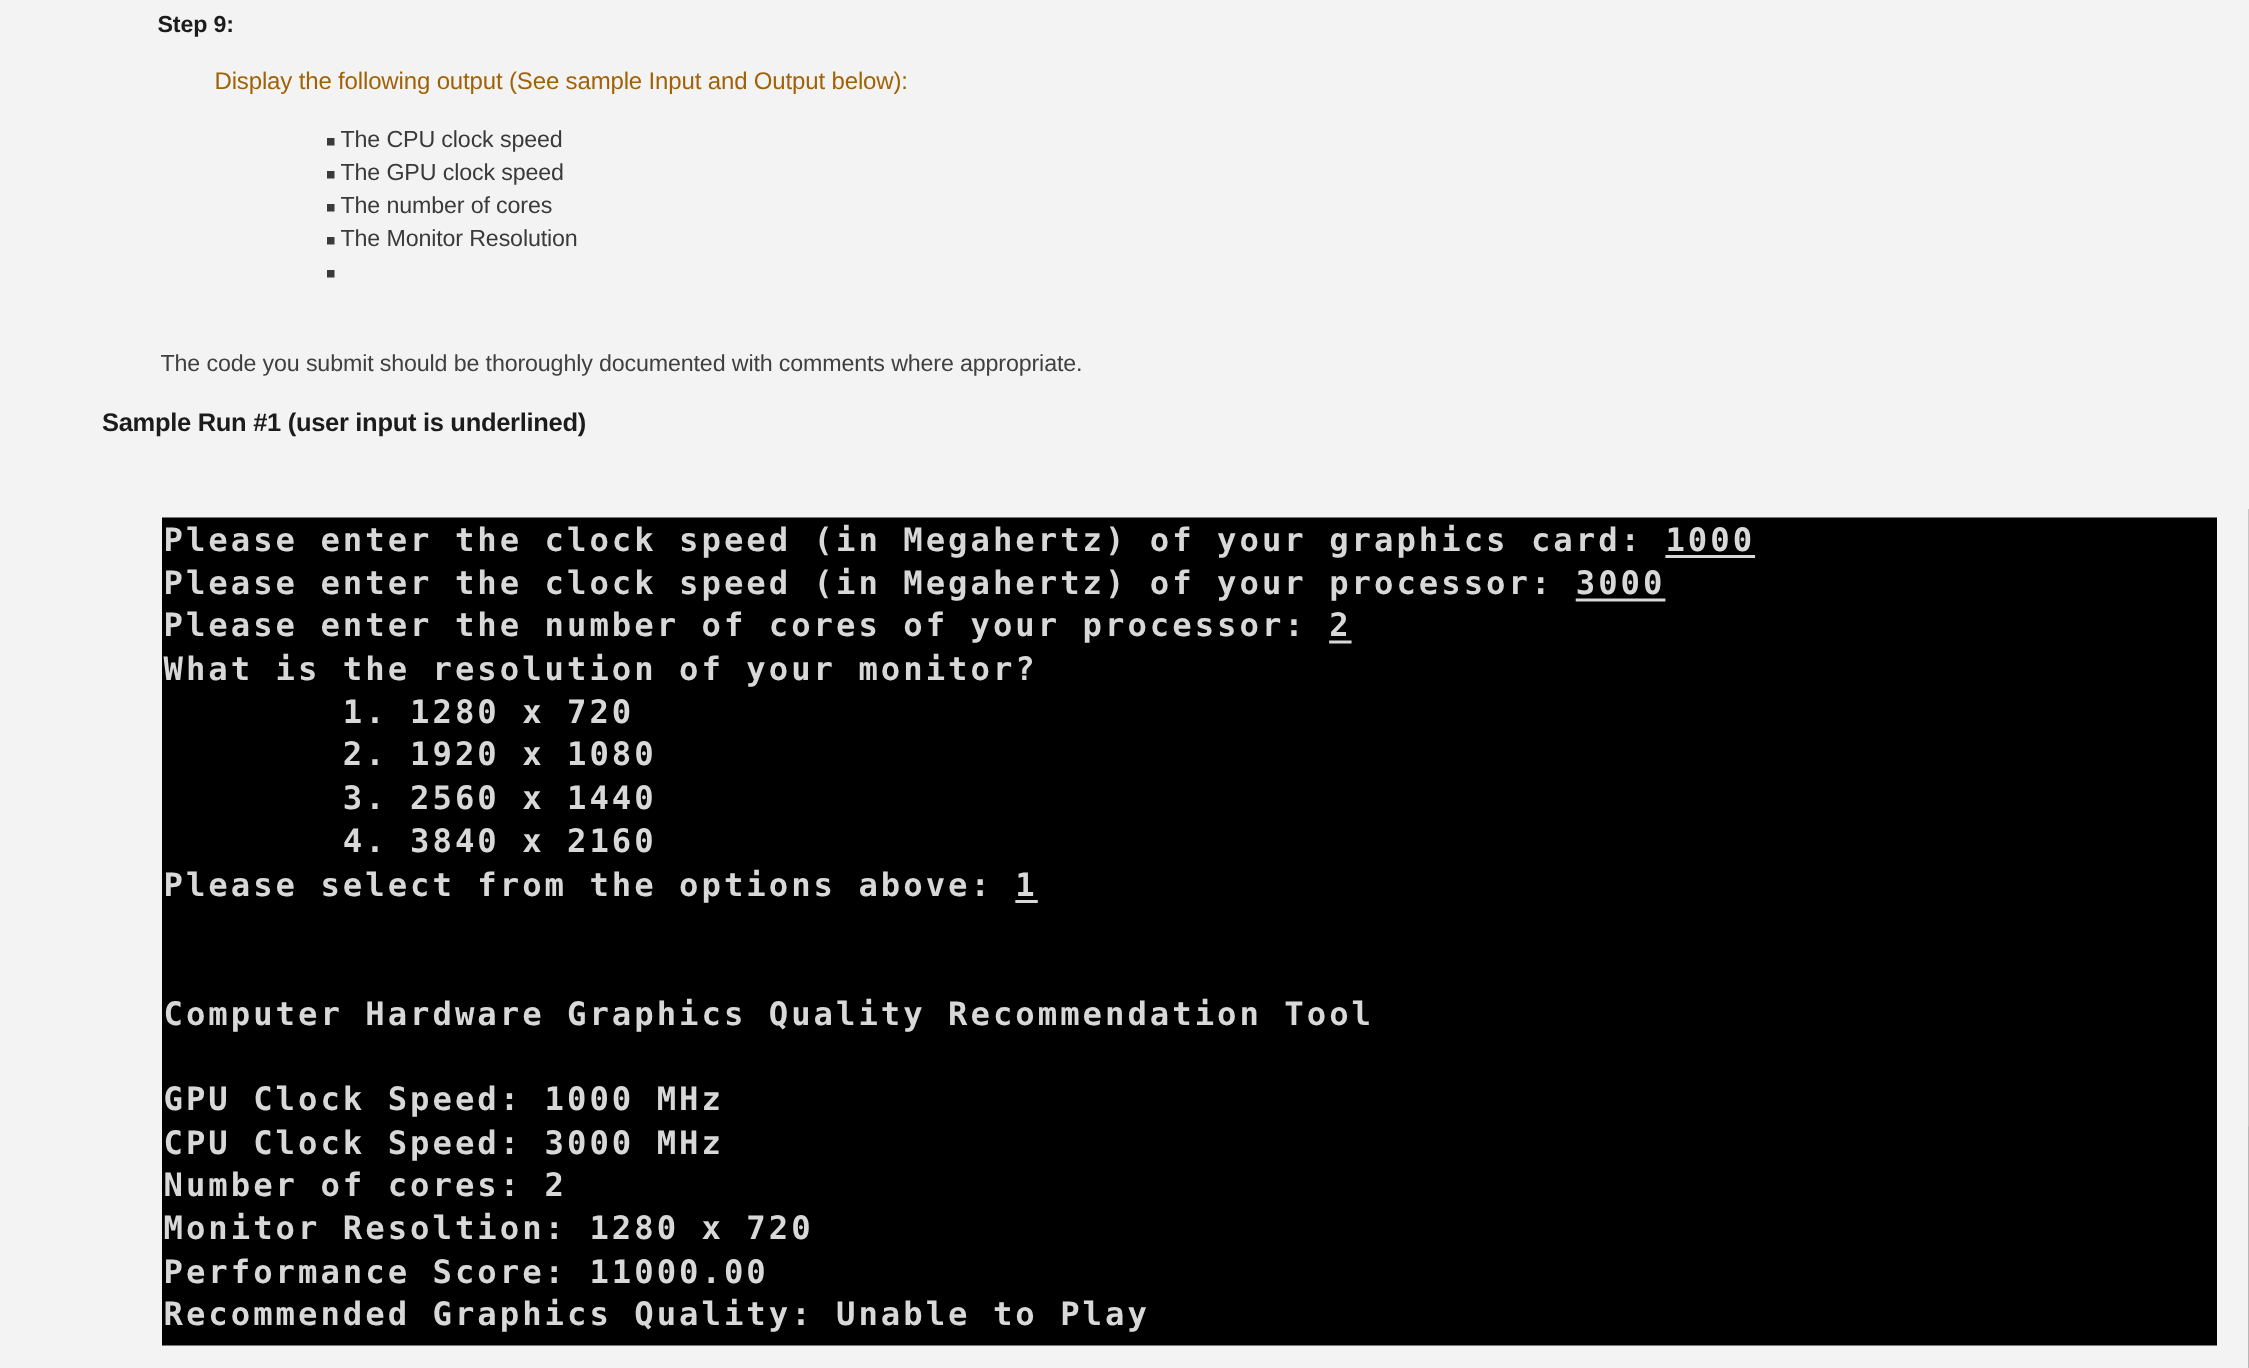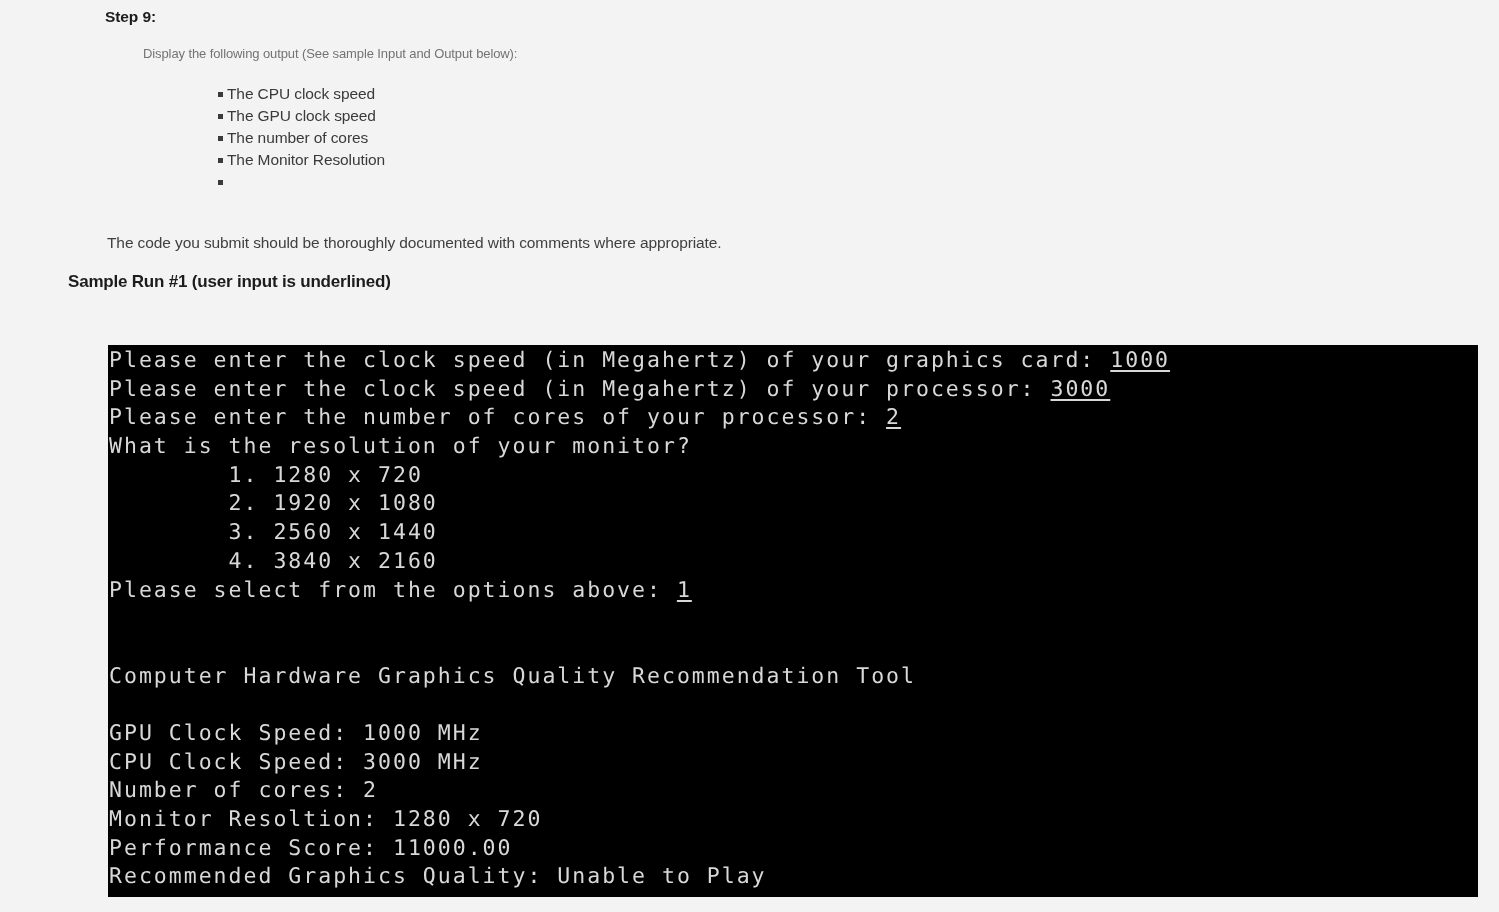--- a/index.html
+++ b/index.html
@@ -26,22 +26,22 @@
     position: absolute;
     left: 105px; top: 8px;
     font-size: 15.5px;
     font-weight: bold;
     color: #1c1c1c;
     letter-spacing: -0.1px;
   }
   .intro-line {
     position: absolute;
     left: 143px; top: 46px;
-    font-size: 13px;
-    color: #737373;
+    font-size: 16px;
+    color: #a16207;
     letter-spacing: -0.1px;
   }
   .bullet-list {
     position: absolute;
     left: 205px; top: 83px;
     margin: 0; padding: 0;
     list-style: none;
   }
   .bullet-list li {
     position: relative;
@@ -87,21 +87,21 @@
     overflow: hidden;
     padding: 2px 0 0 1px;
   }
   .console-lines {
     font-family: "DejaVu Sans Mono", "Liberation Mono", monospace;
     font-size: 21.5px;
     line-height: 28.7px;
     color: #d8d8d8;
     white-space: pre;
     letter-spacing: 2.0px;
-    font-weight: 400;
+    font-weight: 700;
     -webkit-font-smoothing: none;
     text-rendering: geometricPrecision;
   }
   .console-lines .line {
     height: 28.7px;
     white-space: pre;
   }
   .console-lines u {
     text-decoration: underline;
     text-underline-offset: 3px;

